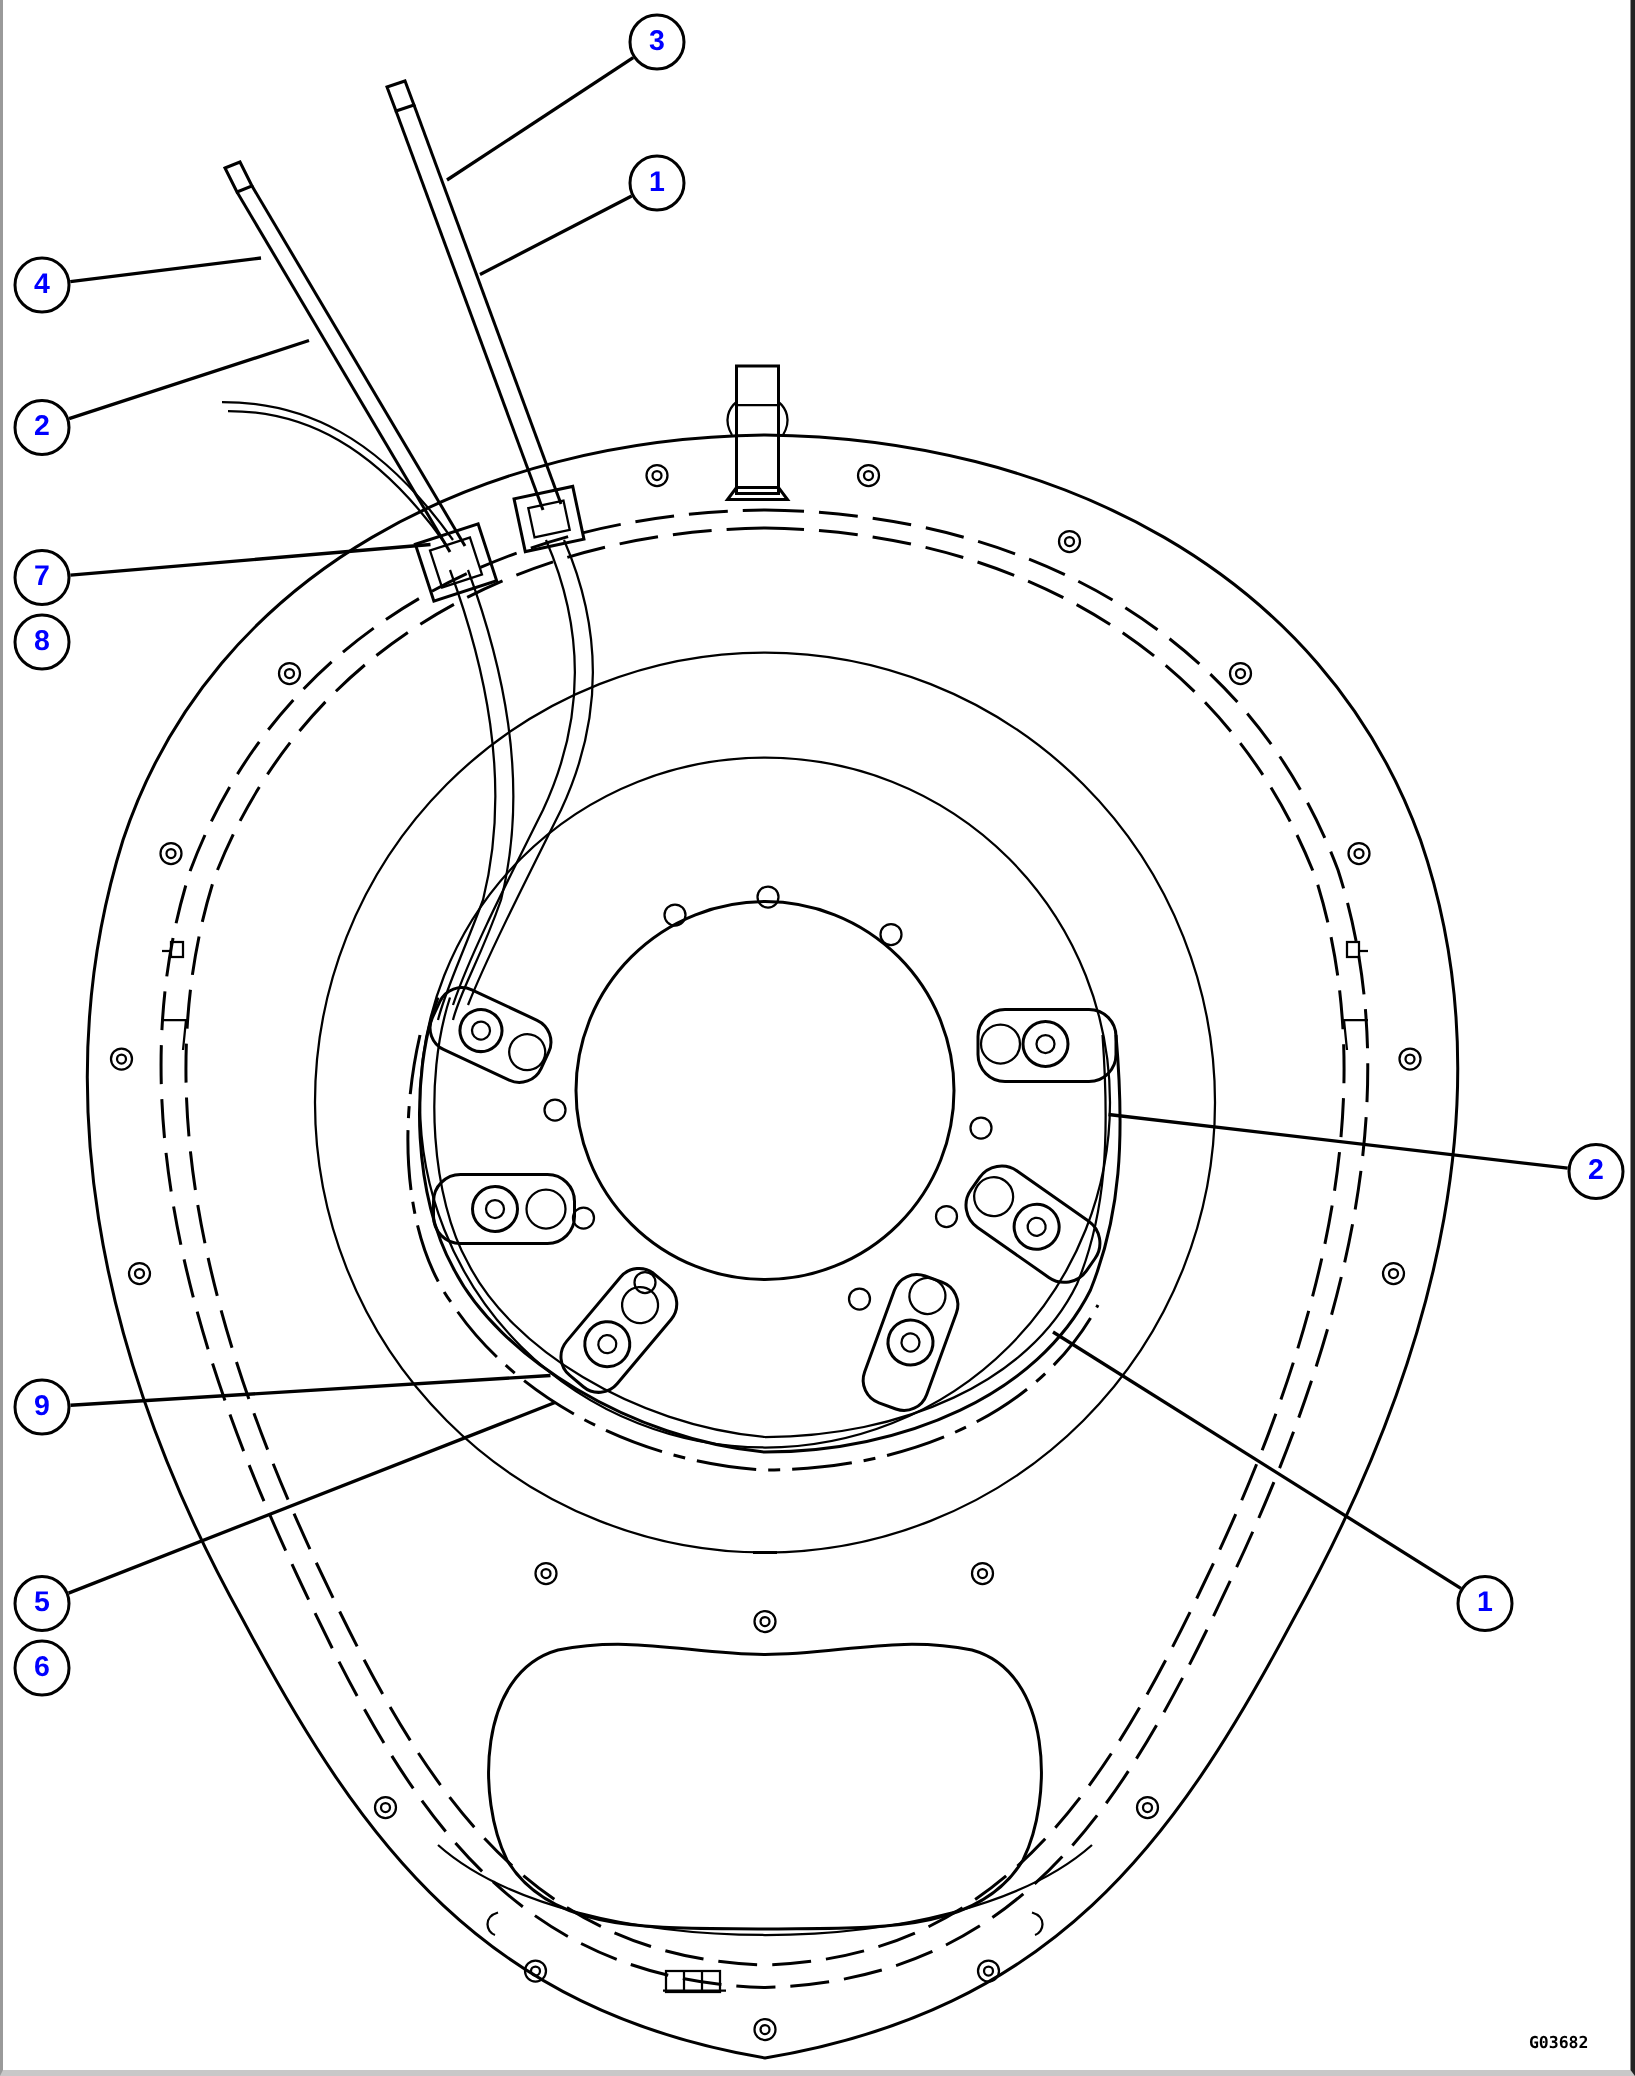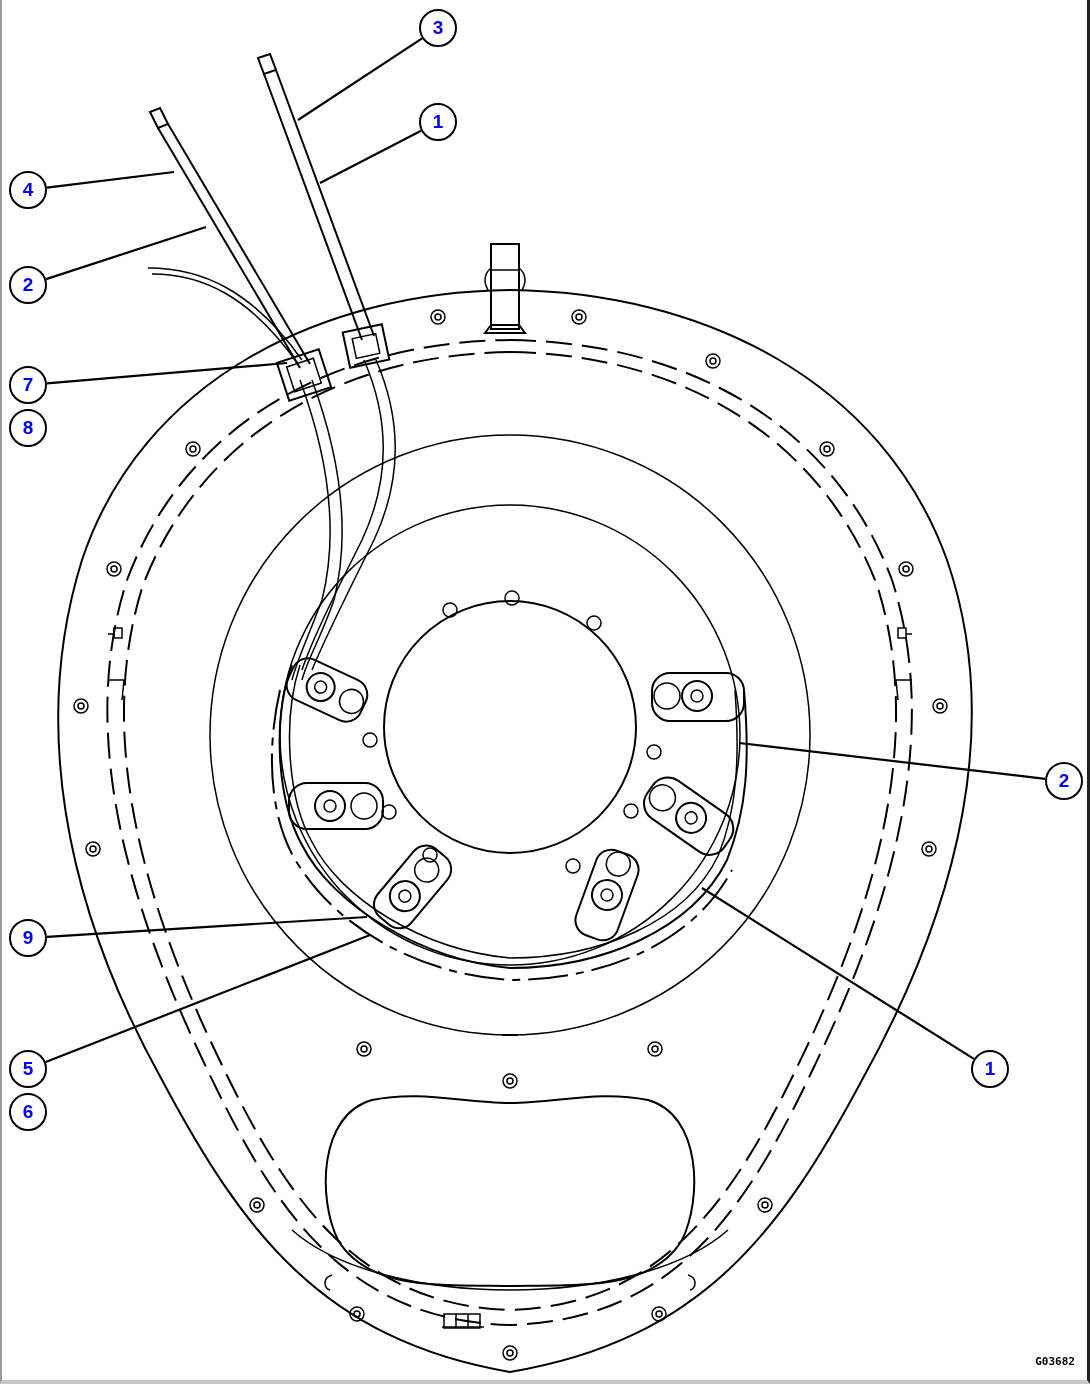--- a/index.html
+++ b/index.html
@@ -9,21 +9,21 @@
   svg { position: absolute; left: 0; top: 0; }
   .ln { stroke: #000; fill: none; stroke-width: 2; }
   .thin { stroke: #000; fill: none; stroke-width: 1.5; }
   .dash { stroke: #000; fill: none; stroke-width: 2; stroke-dasharray: 26 10; }
   .dash2 { stroke: #000; fill: none; stroke-width: 2; stroke-dasharray: 40 8 8 8; }
   .leader { stroke: #000; stroke-width: 2.2; fill: none; }
   .callout { position: absolute; width: 38px; height: 38px; margin-left: -19px; margin-top: -19px;
              border: 2.5px solid #000; border-radius: 50%; box-sizing: border-box; background: #fff;
              display: flex; align-items: center; justify-content: center;
              font-weight: bold; font-size: 19px; color: #0000ff; cursor: pointer; }
-  .figcode { position: absolute; right: 12px; bottom: 12px; font-family: "DejaVu Sans Mono", monospace;
+  .figcode { position: absolute; right: 28px; bottom: 12px; font-family: "DejaVu Sans Mono", monospace;
              font-weight: bold; font-size: 11px; color: #000; letter-spacing: 0; }
 </style>
 </head>
 <body>
 
 <div id="frame">
   <svg width="1090" height="1384" viewBox="0 0 1090 1384">
 
     <path class="ln" d="M 508 290 C 700 292 880 380 945 560 C 1000 720 960 900 860 1080 C 780 1230 700 1340 508 1372 C 320 1340 240 1230 160 1080 C 60 900 30 720 80 560 C 140 380 320 292 508 290 Z"></path>
 

